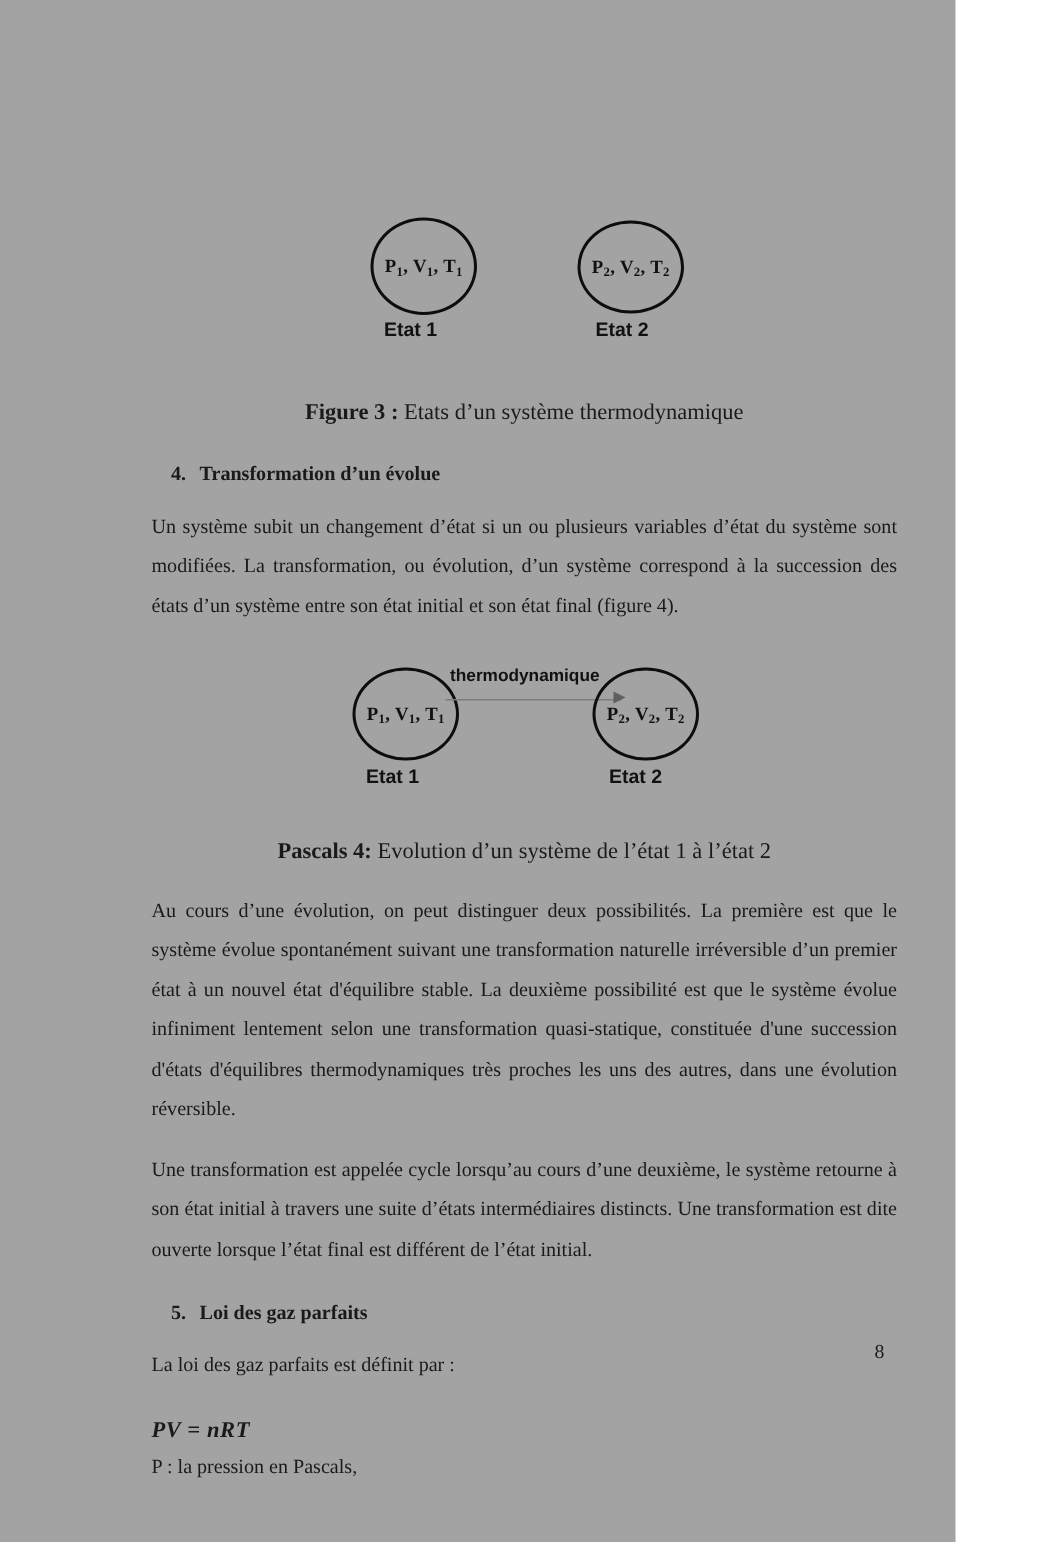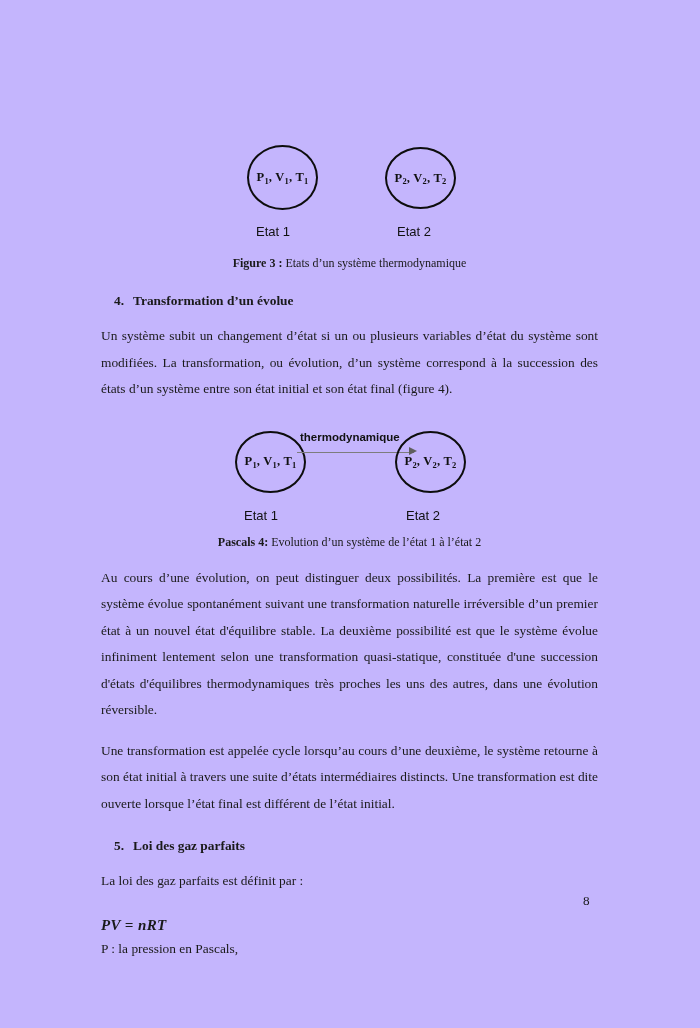--- a/index.html
+++ b/index.html
@@ -7,23 +7,23 @@
     margin: 0;
     padding: 0;
     background: #ffffff;
   }
   body {
     font-family: "Liberation Serif", "DejaVu Serif", serif;
     color: #1a1a1a;
   }
   .page {
     position: relative;
-    width: 700px;
+    width: 637px;
     height: 1028px;
-    background: #c4b5fd;
+    background: #a3a3a3;
     overflow: hidden;
   }
   .content {
     position: absolute;
     left: 101px;
     top: 0;
     width: 497px;
   }
 
   
@@ -54,24 +54,23 @@
   .state-label-inner sub {
     font-size: 8.5px;
     vertical-align: baseline;
     position: relative;
     top: 2.5px;
   }
   .state-caption {
     position: absolute;
     font-family: "Liberation Sans", "DejaVu Sans", sans-serif;
     font-size: 13px;
-    font-weight: 400;
+    font-weight: 700;
     color: #111;
     white-space: nowrap;
-    margin-top: 12px;
   }
 
   
   .fig3 .circle-a { left: 146px; top: 13px;  width: 71px; height: 65px; }
   .fig3 .circle-b { left: 284px; top: 15px;  width: 71px; height: 62px; }
   .fig3 .cap-a    { left: 155px; top: 80px; }
   .fig3 .cap-b    { left: 296px; top: 80px; }
 
   
   .fig4 .circle-a { left: 134px; top: 10px; width: 71px; height: 62px; }
@@ -111,22 +110,23 @@
     width: 0;
     height: 0;
     border-top: 4.5px solid transparent;
     border-bottom: 4.5px solid transparent;
     border-left: 8px solid #5f5f5f;
   }
 
   
   .fig-caption {
     text-align: center;
-    font-size: 12px;
+    font-size: 15px;
     line-height: 1.5;
+    margin-top: 10px;
   }
   .fig-caption .cap-strong { font-weight: 700; }
 
   .section-heading {
     font-size: 13.4px;
     font-weight: 700;
     margin: 21px 0 0 0;
     padding-left: 30px;
     text-indent: -17px;
   }

